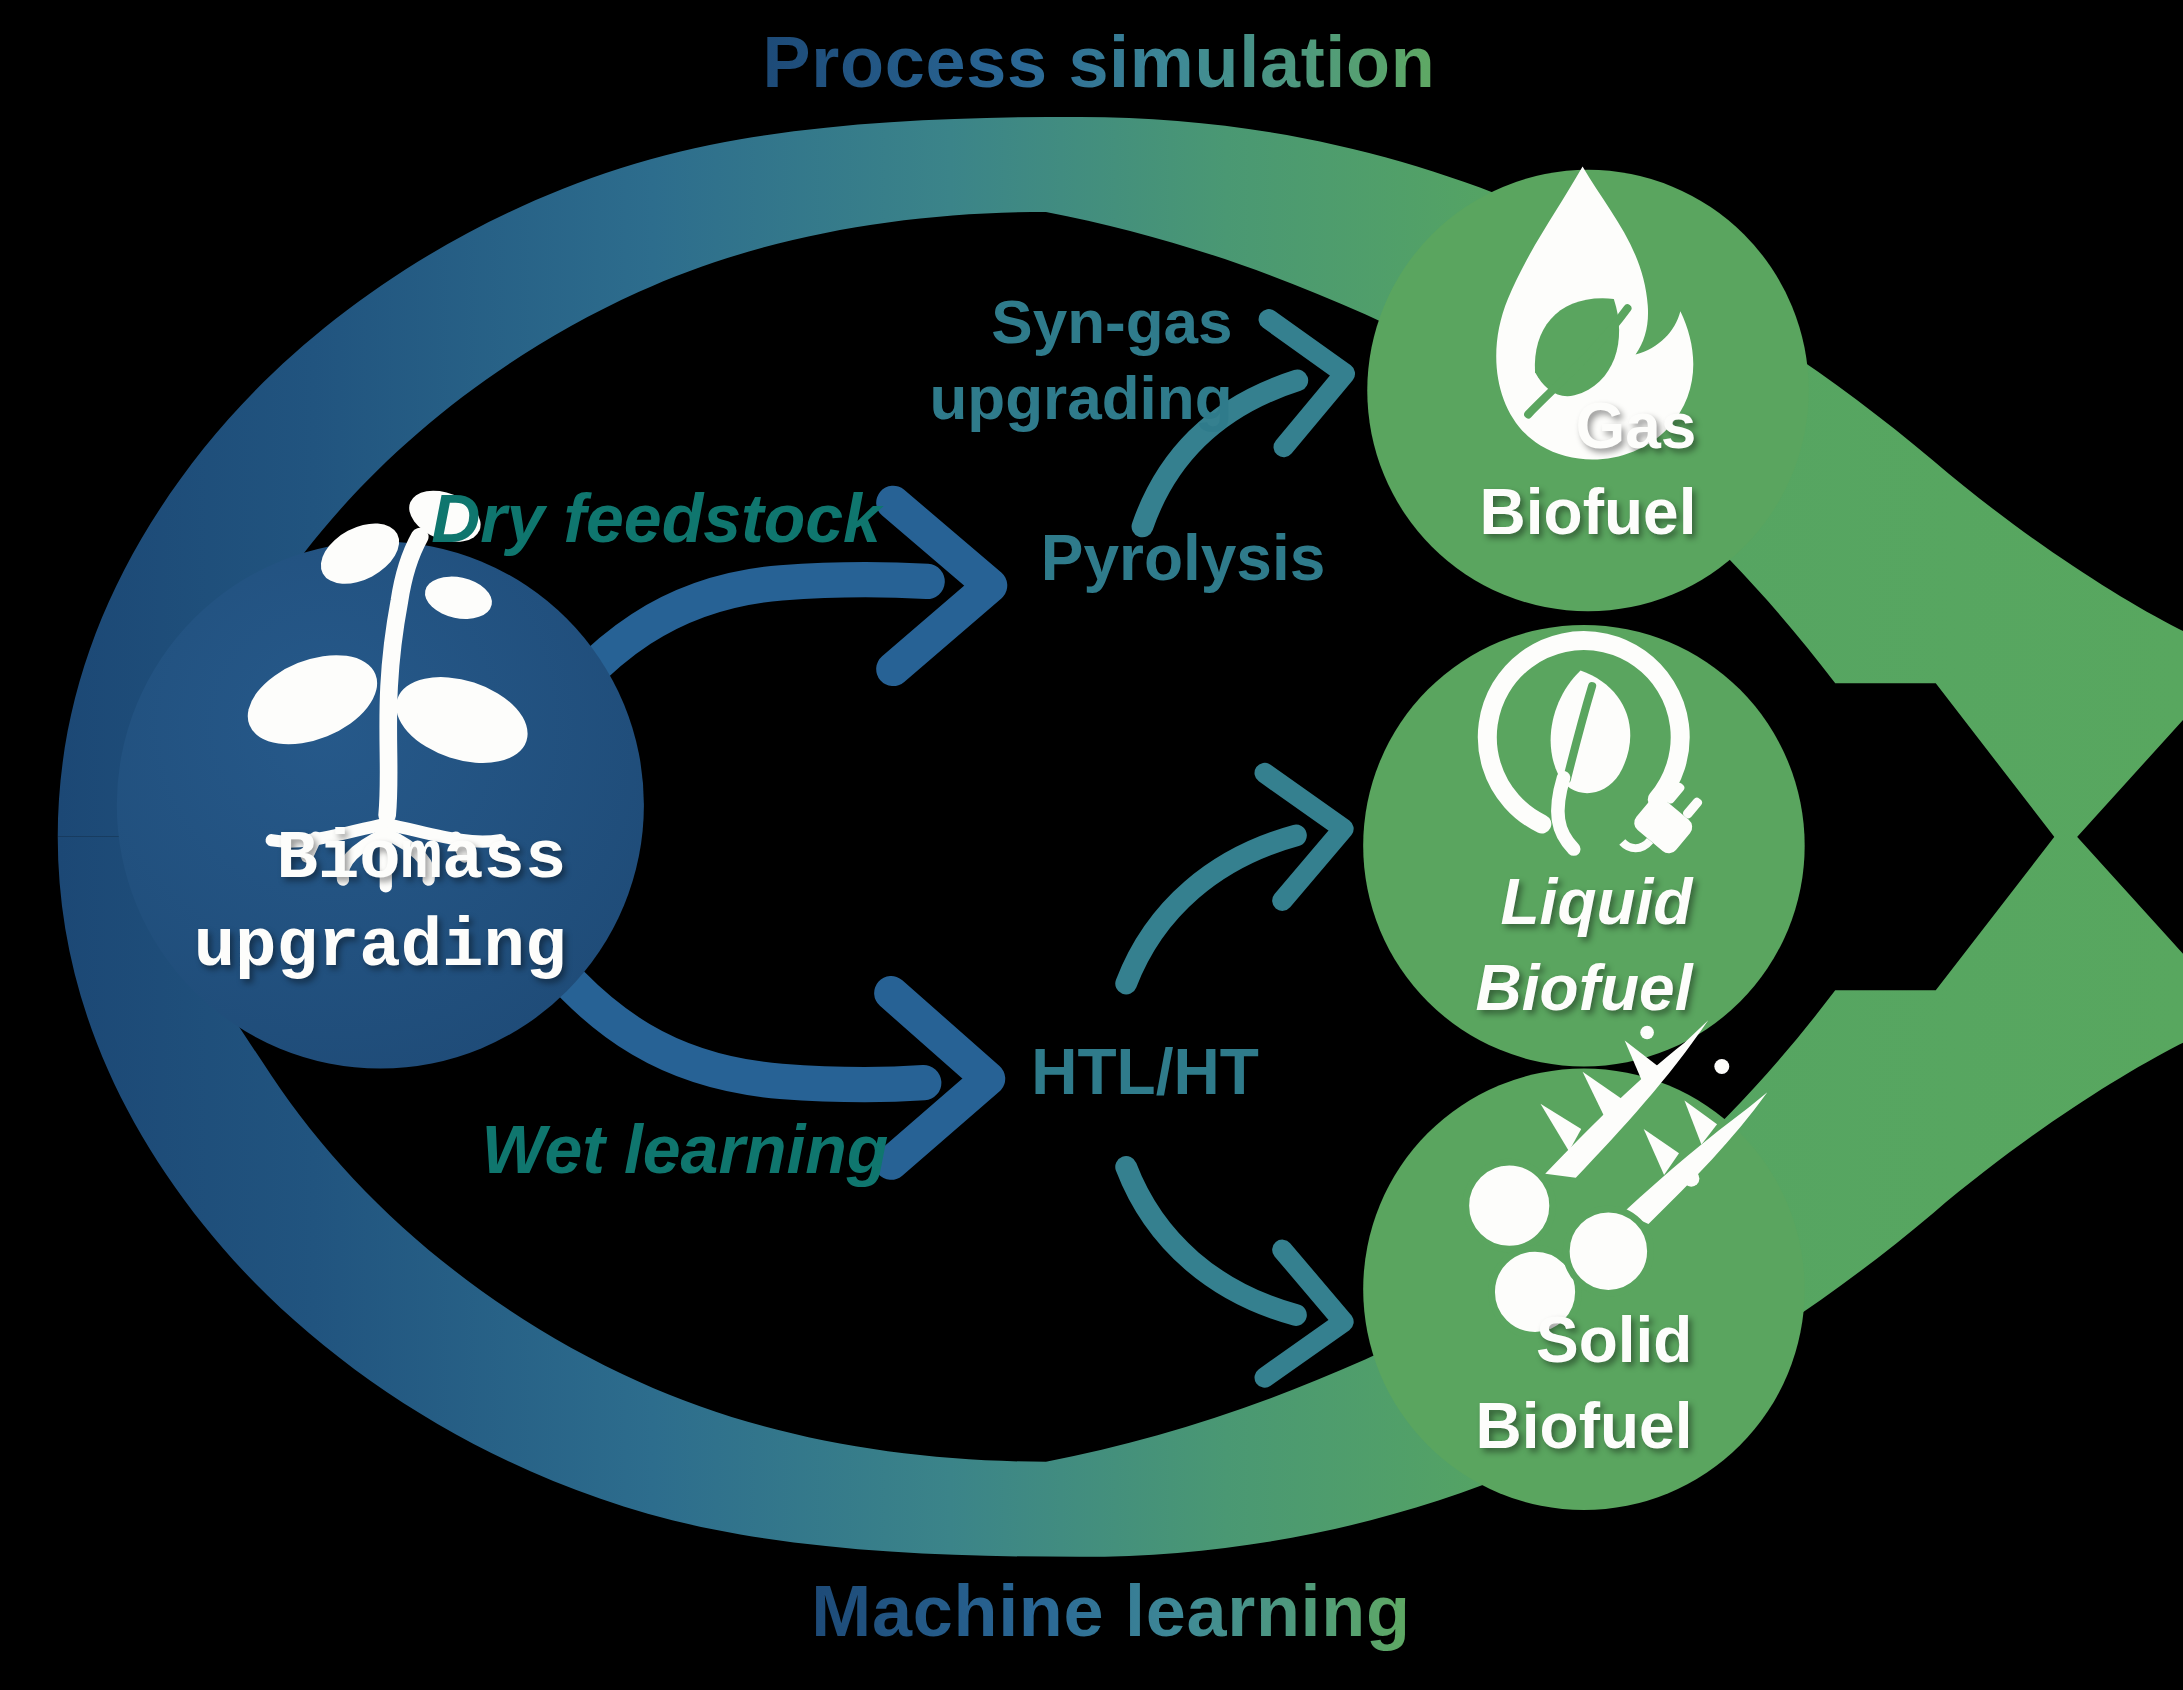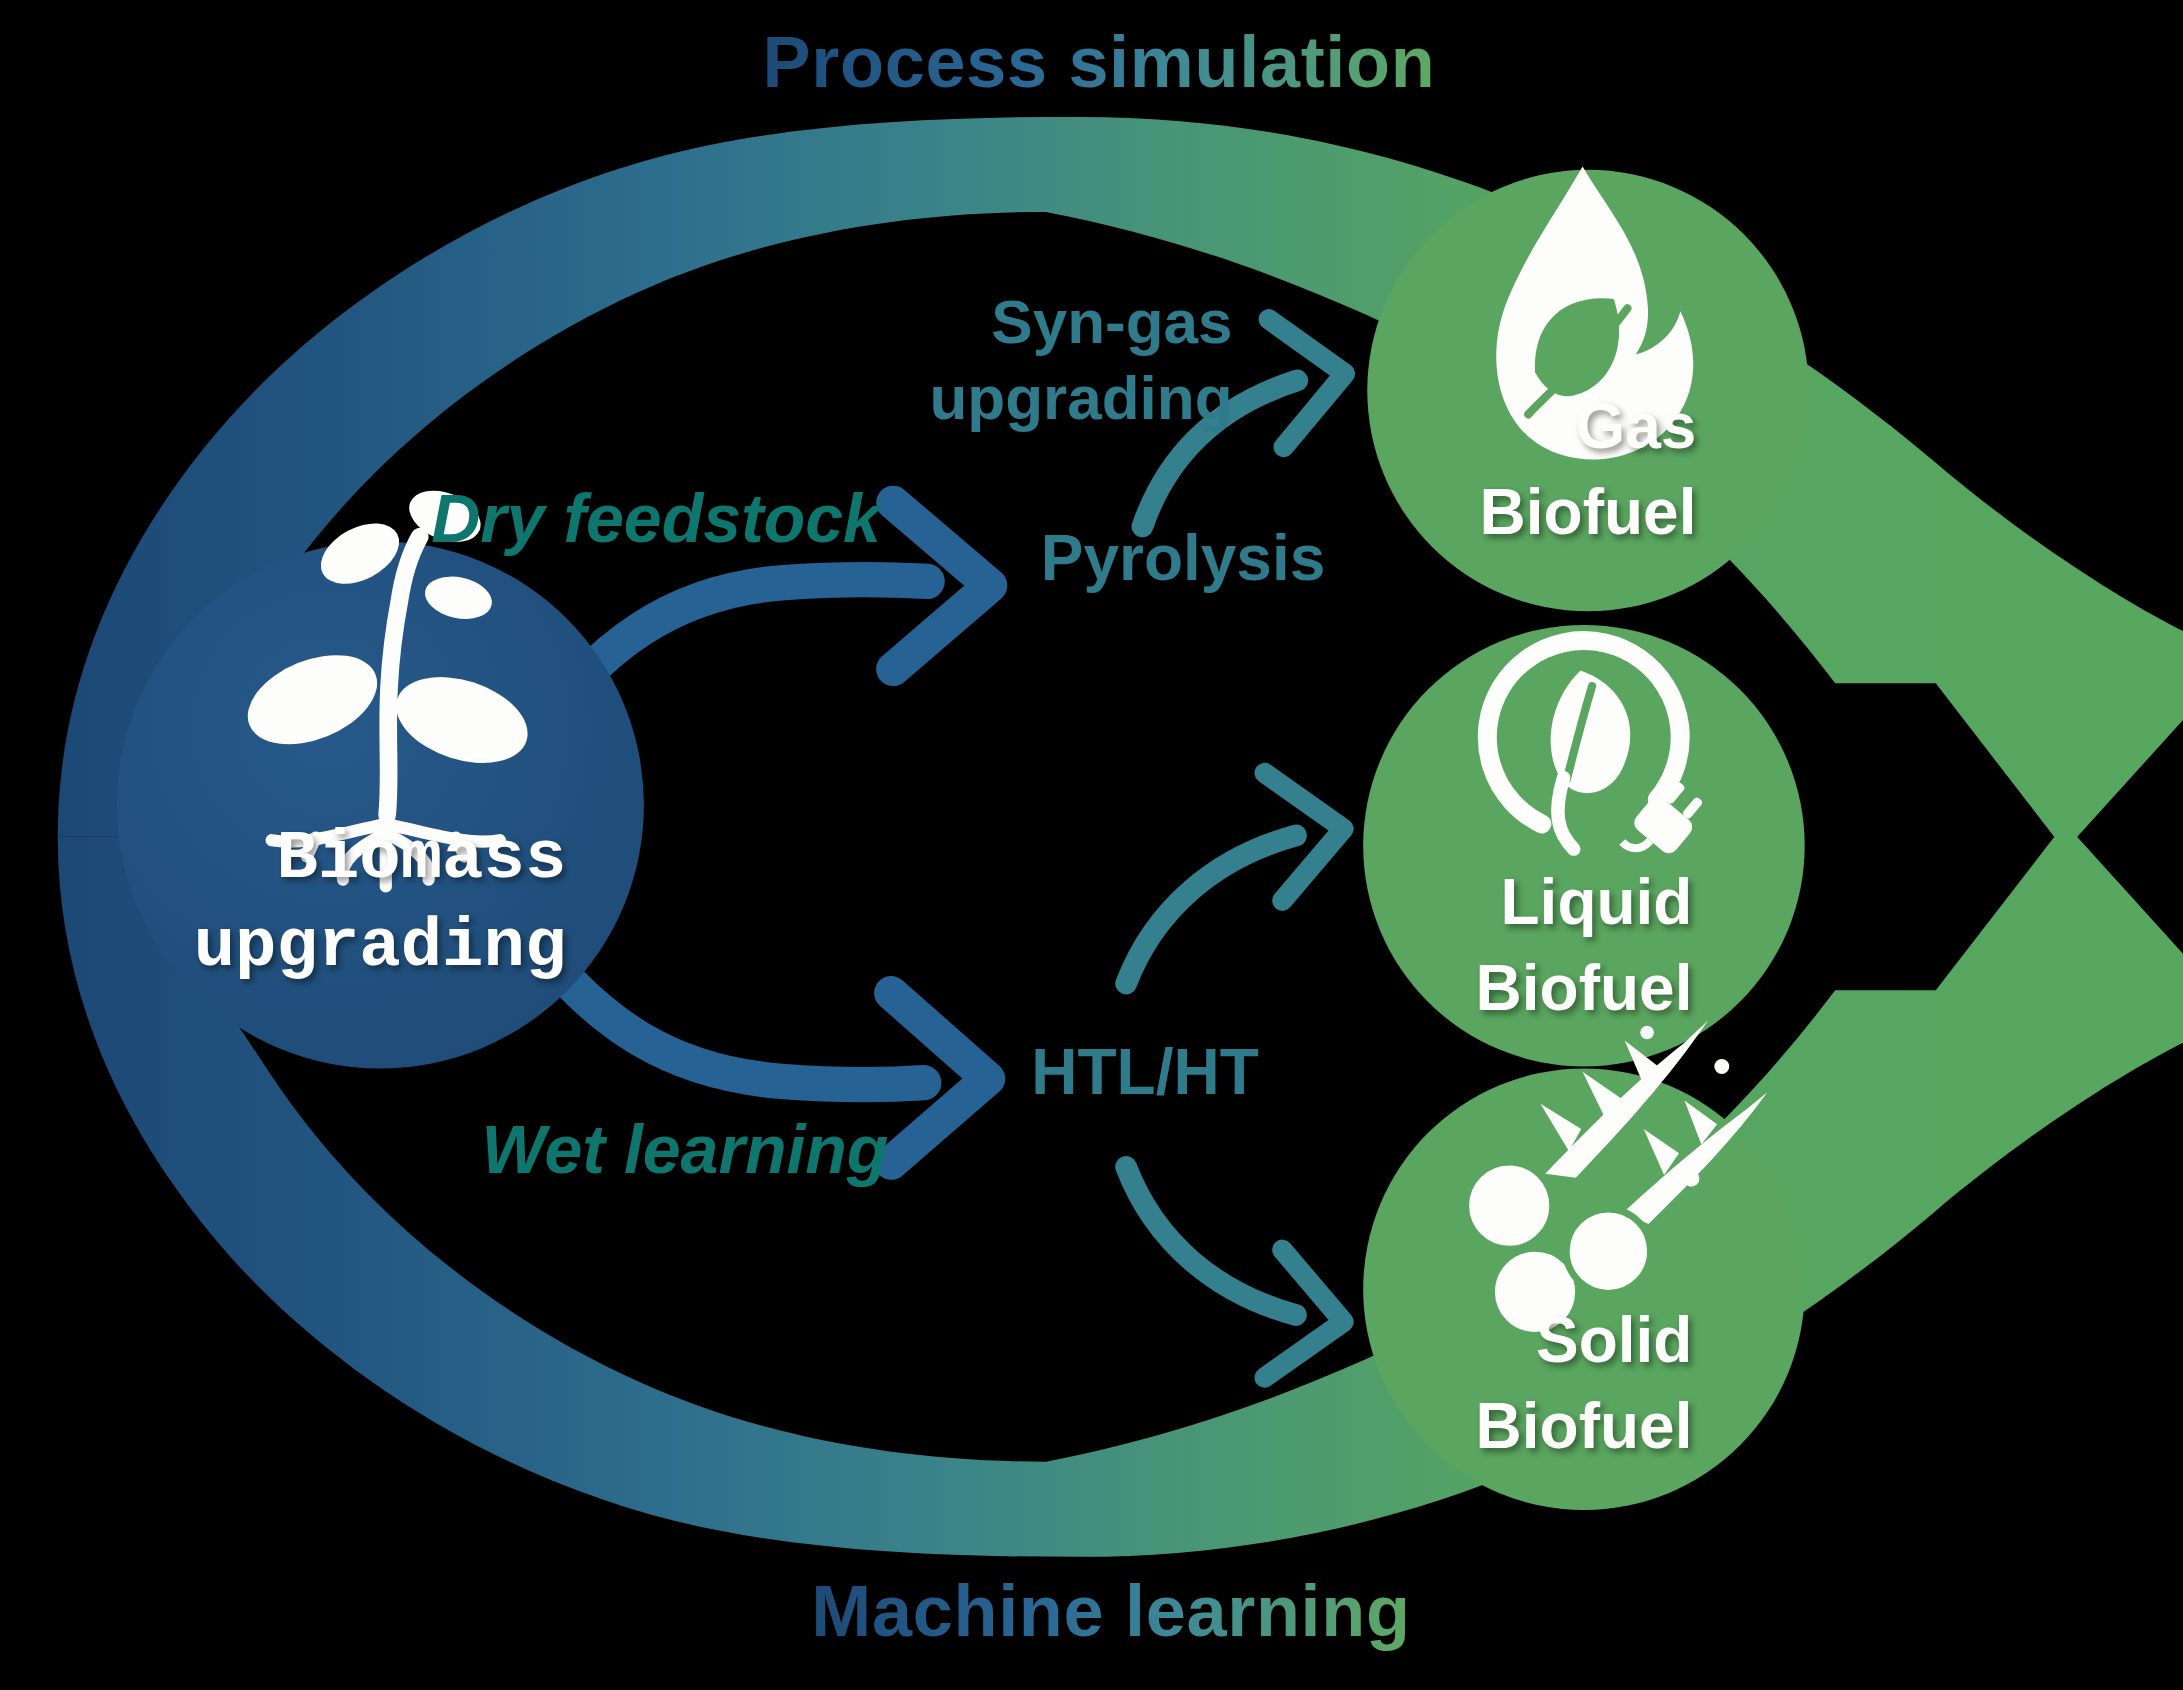--- a/index.html
+++ b/index.html
@@ -183,21 +183,21 @@
   <div class="txt node-label biomass-label" style="left:380px;top:903px;font-family:Liberation Mono, monospace;">
     <span class="l1">Biomass</span>
     <span class="l2">upgrading</span>
   </div>
 
   <div class="txt node-label green-label" style="left:1588px;top:470px;">
     <span class="l1">Gas</span>
     <span class="l2">Biofuel</span>
   </div>
 
-  <div class="txt node-label green-label" style="left:1584px;top:946px;">
+  <div class="txt node-label green-label" style="left:1584px;top:946px;font-style:italic;">
     <span class="l1">Liquid</span>
     <span class="l2">Biofuel</span>
   </div>
 
   <div class="txt node-label green-label" style="left:1584px;top:1384px;">
     <span class="l1">Solid</span>
     <span class="l2">Biofuel</span>
   </div>
 
 </div>

